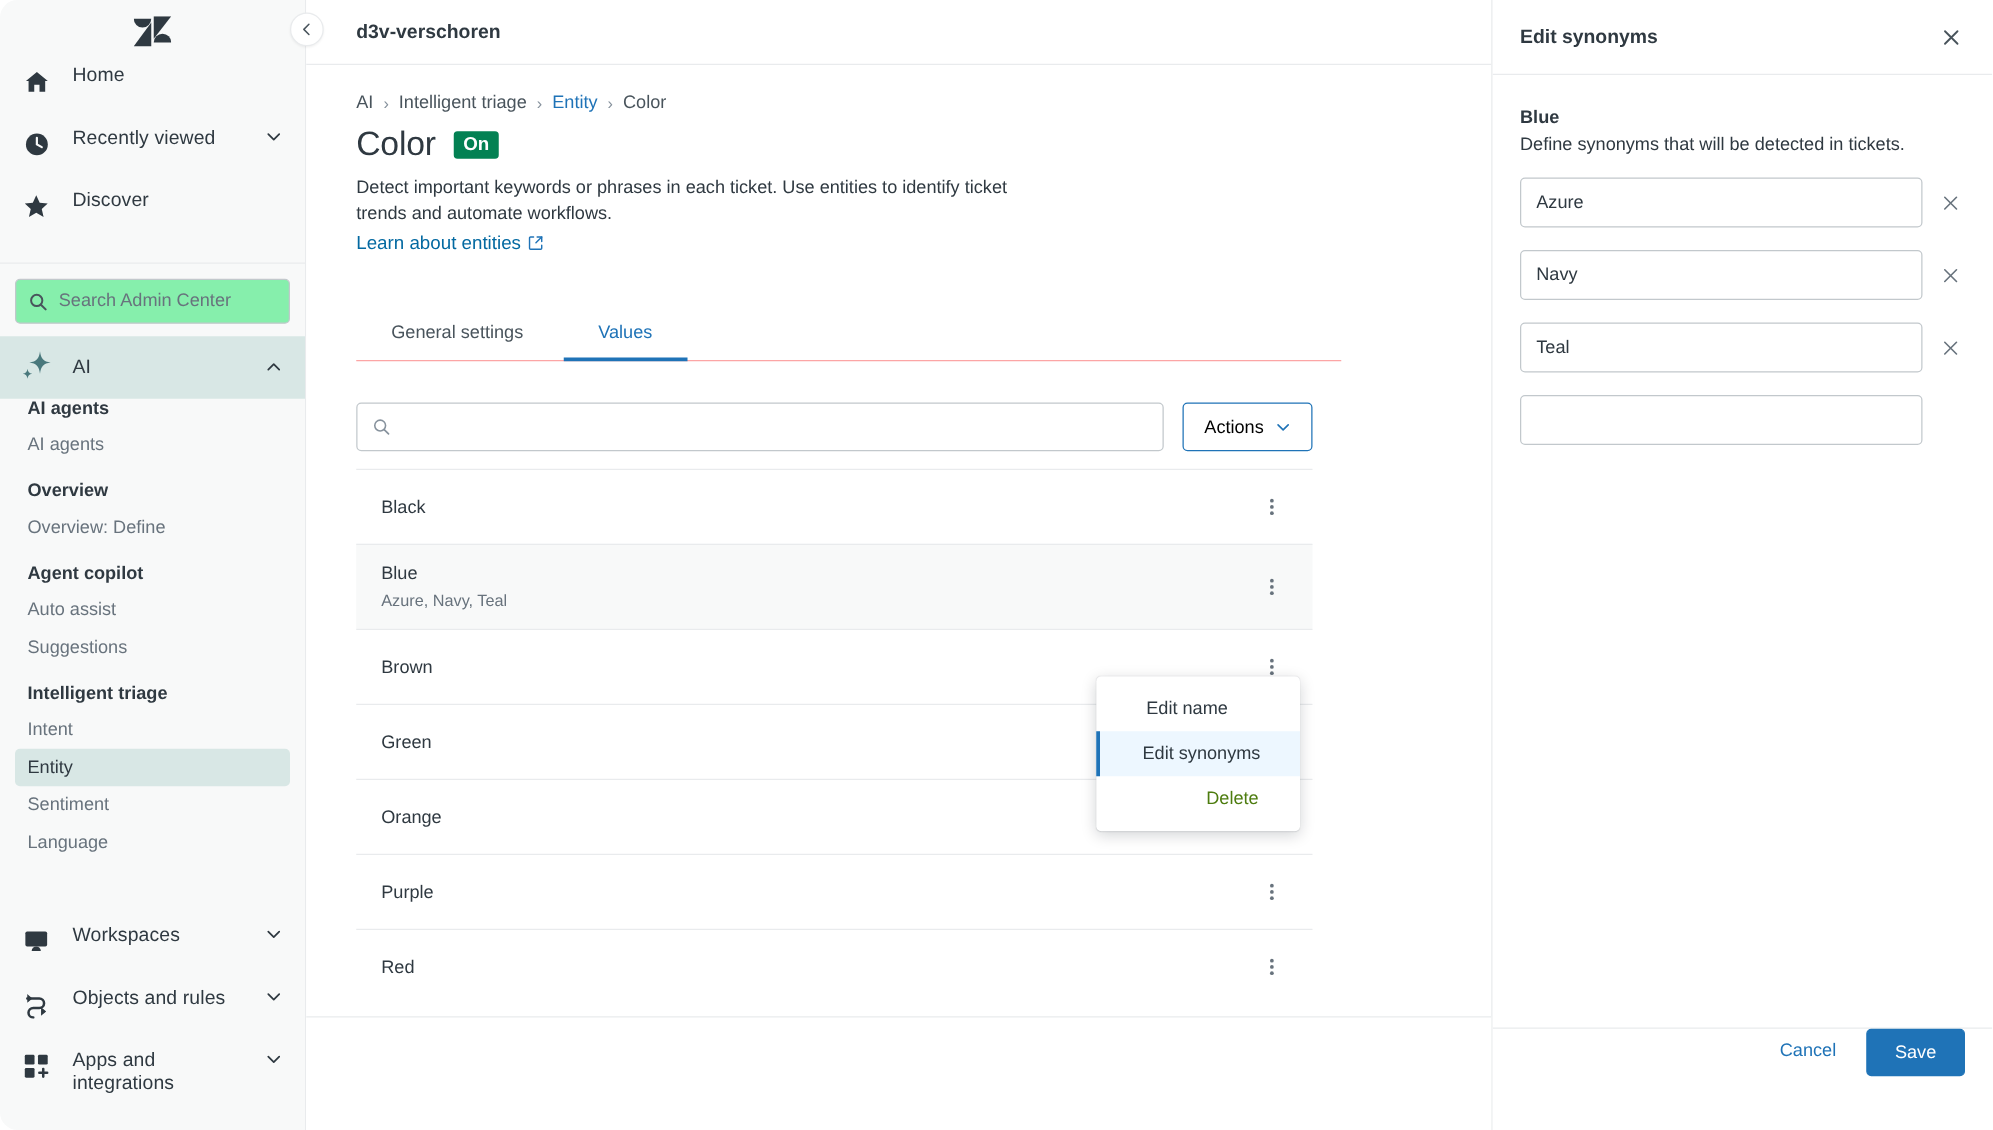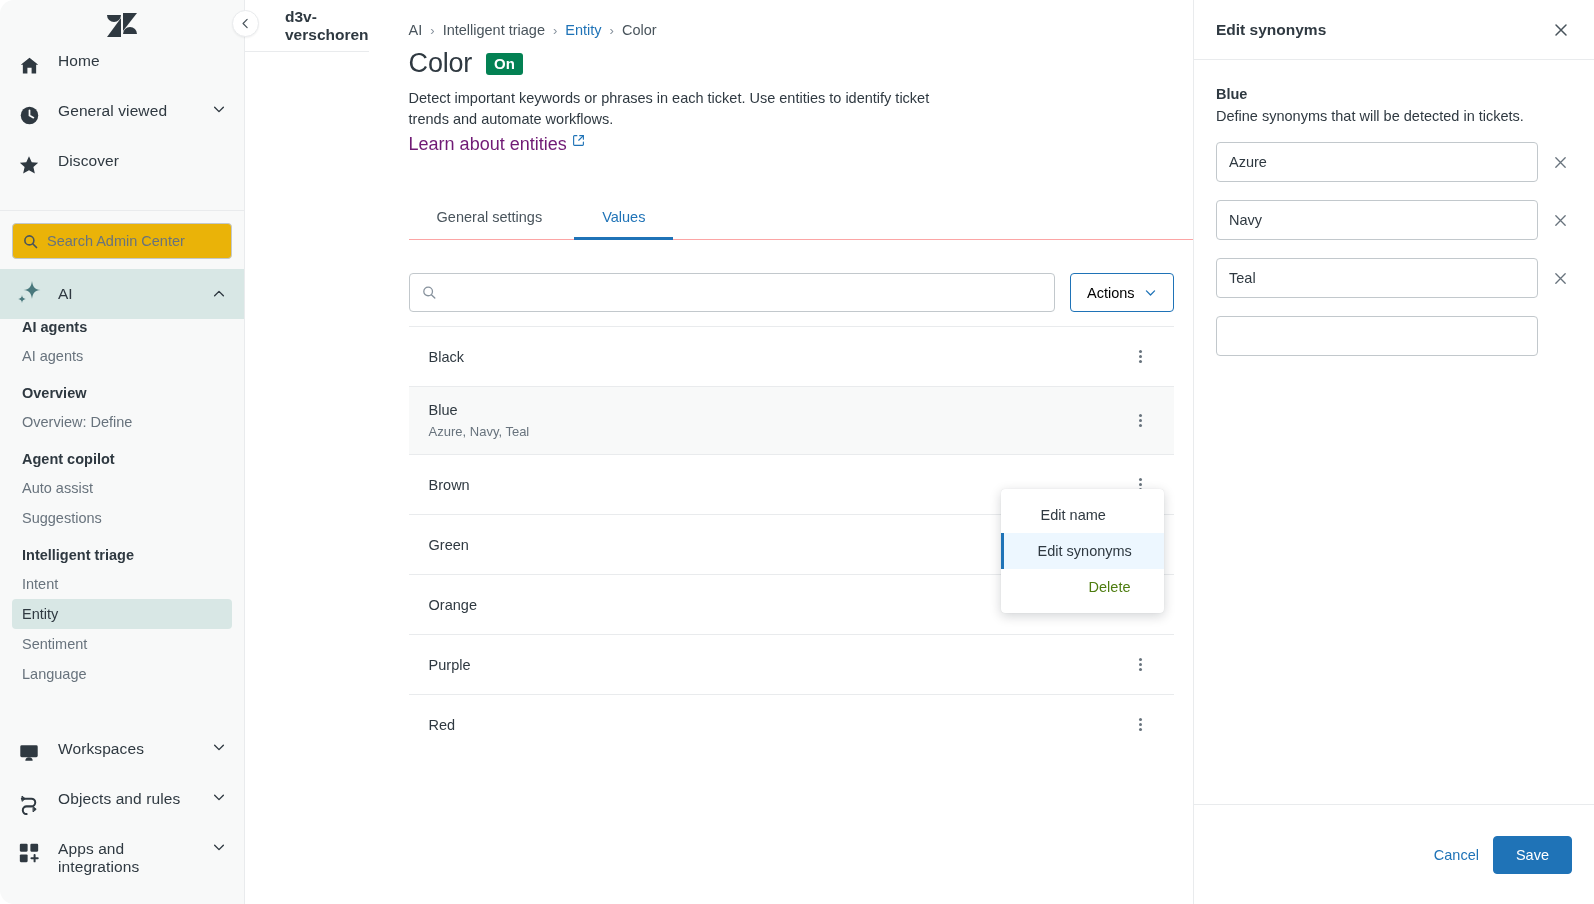--- a/index.html
+++ b/index.html
@@ -45,21 +45,21 @@
   .nav-row .ico svg { display:block; }
   .nav-row .lbl {
     font-size: 15.5px; color: #2f3941; flex: 1;
     letter-spacing: .1px;
   }
   .chev { width: 14px; height: 14px; flex: 0 0 14px; }
 
   .search-wrap { padding: 4px 12px 10px 12px; border-top: 1px solid #e9ebed; padding-top: 12px; }
   .search-box {
     height: 36px; border: 1px solid #c2c8cc; border-radius: 4px;
-    background: #eab308;
+    background: #86efac;
     display: flex; align-items: center; gap: 9px;
     padding: 0 10px;
   }
   .search-box .sico { width: 15px; height: 15px; flex: 0 0 15px; }
   .search-box input {
     border: 0; outline: 0; background: transparent;
     font-family: "Liberation Sans", sans-serif;
     font-size: 14.5px; color: #2f3941; width: 100%;
   }
   .search-box input::placeholder { color: #68737d; }
@@ -96,21 +96,21 @@
     width: 27px; height: 27px; border-radius: 50%;
     background: #ffffff; border: 1px solid #e9ebed;
     display:flex; align-items:center; justify-content:center;
     z-index: 40; cursor: pointer;
     box-shadow: 0 1px 2px rgba(0,0,0,.06);
   }
 
   
   .main {
     flex: 1 1 auto; height: 904px;
-    display: flex; flex-direction: row;
+    display: flex; flex-direction: column;
     background: #ffffff;
     border-right: 1px solid #e9ebed;
     position: relative;
     min-width: 0;
   }
   .topbar {
     height: 52px; flex: 0 0 52px;
     border-bottom: 1px solid #e9ebed;
     display: flex; align-items: center;
     padding: 0 0 0 40px;
@@ -138,22 +138,22 @@
     font-size: 15px; font-weight: bold;
     border-radius: 3px; padding: 3px 8px 4px 8px;
     line-height: 1;
   }
   .page-desc {
     margin-top: 9px;
     font-size: 14.5px; color: #2f3941; line-height: 1.45;
     max-width: 530px;
   }
   .learn-link {
-    display: inline-flex; gap: 5px;
-    color: #701a75; font-size: 18px; margin-top: 4px; cursor: pointer;
+    display: inline-flex; align-items: center; gap: 5px;
+    color: #0369a1; font-size: 15px; margin-top: 4px; cursor: pointer;
   }
 
   .tabs {
     margin-top: 43px;
     display: flex; gap: 4px;
     border-bottom: 1px solid #fca5a5;
     width: 788px;
   }
   .tab {
     font-size: 14.5px; color: #49545c;
@@ -263,24 +263,24 @@
     border: 1px solid #c2c8cc; border-radius: 4px;
     padding: 0 12px;
     font-family: "Liberation Sans", sans-serif;
     font-size: 14.5px; color: #2f3941;
     outline: none; background: #fff;
   }
   .syn-x { width: 24px; height: 24px; flex: 0 0 24px; display:flex; align-items:center; justify-content:center; cursor:pointer; }
   .syn-x.hidden { visibility: hidden; }
 
   .panel-foot {
-    flex: 0 0 auto; height: 100px;
+    flex: 0 0 auto; height: 82px;
     border-top: 1px solid #e9ebed;
-    display: flex; align-items: center; justify-content: flex-end;
-    padding: 0 22px;
+    display: flex; align-items: flex-start; justify-content: flex-end;
+    gap: 10px; padding: 0 22px;
   }
   .btn-cancel {
     background: transparent; border: 0; color: #1f73b7;
     font-size: 14.5px; cursor: pointer; padding: 10px 14px;
     font-family: "Liberation Sans", sans-serif;
   }
   .btn-save {
     background: #1f73b7; border: 1px solid #1f73b7; color: #fff;
     font-size: 14.5px; cursor: pointer;
     border-radius: 4px; padding: 10px 22px;
@@ -314,21 +314,21 @@
         <span class="lbl">Home</span>
       </div>
 
       <div class="nav-row">
         <span class="ico">
           <svg width="21" height="21" viewBox="0 0 24 24">
               <circle cx="12" cy="12" r="10" fill="#2f3941"></circle>
               <path d="M12 6 L12 12 L16.5 14.5" stroke="#f8f9f9" stroke-width="2" fill="none" stroke-linecap="round"></path>
             </svg>
         </span>
-        <span class="lbl">General viewed</span>
+        <span class="lbl">Recently viewed</span>
         <svg class="chev" viewBox="0 0 16 16">
             <path d="M3 6 L8 11 L13 6" stroke="#2f3941" stroke-width="1.6" fill="none" stroke-linecap="round" stroke-linejoin="round"></path>
           </svg>
       </div>
 
       <div class="nav-row">
         <span class="ico">
           <svg width="22" height="22" viewBox="0 0 24 24" fill="#2f3941">
               <path d="M12 2.5 L15 9 L22 9.6 L16.8 14.3 L18.4 21.3 L12 17.6 L5.6 21.3 L7.2 14.3 L2 9.6 L9 9 Z"></path>
             </svg>

